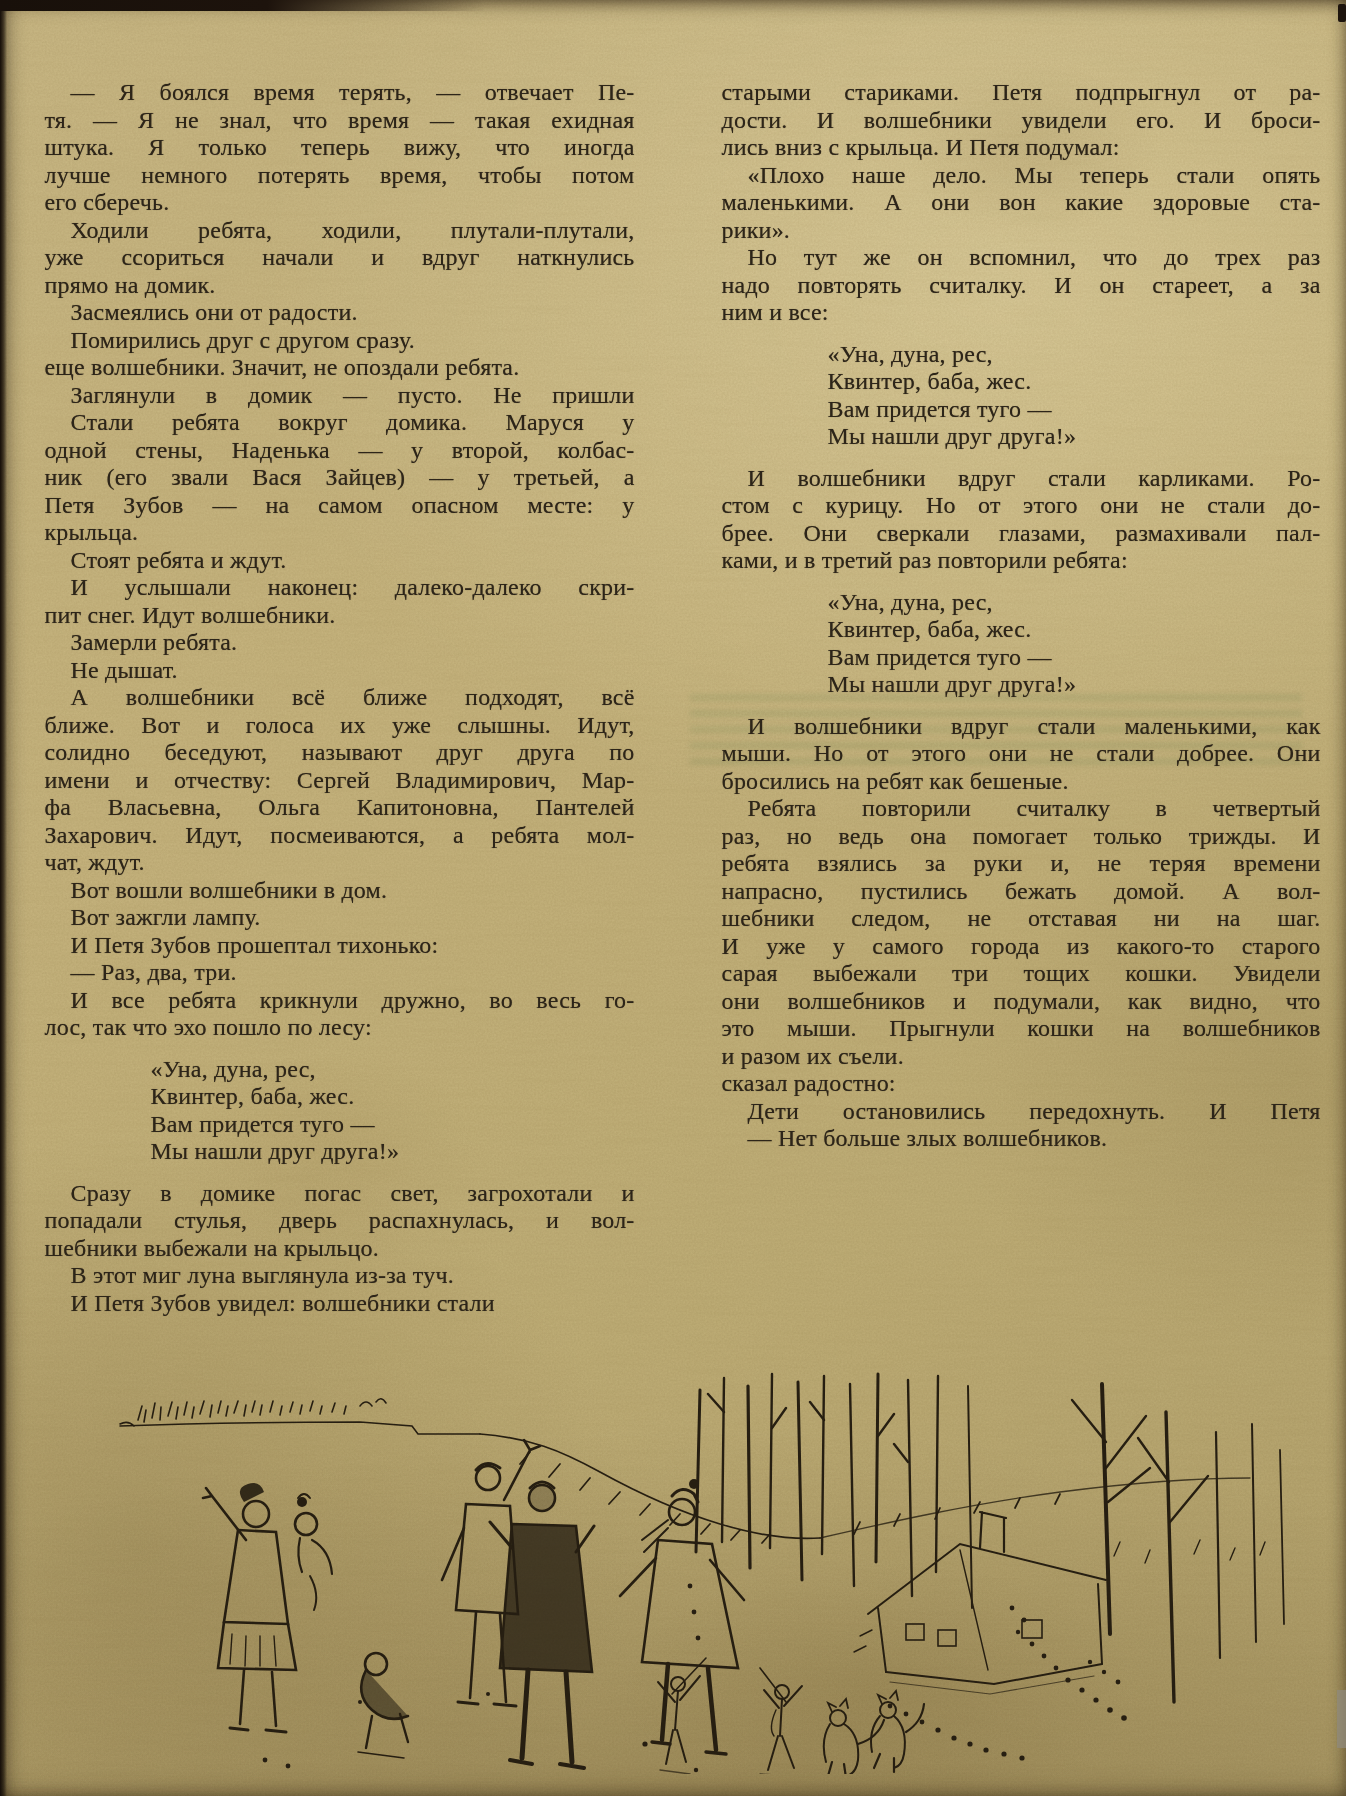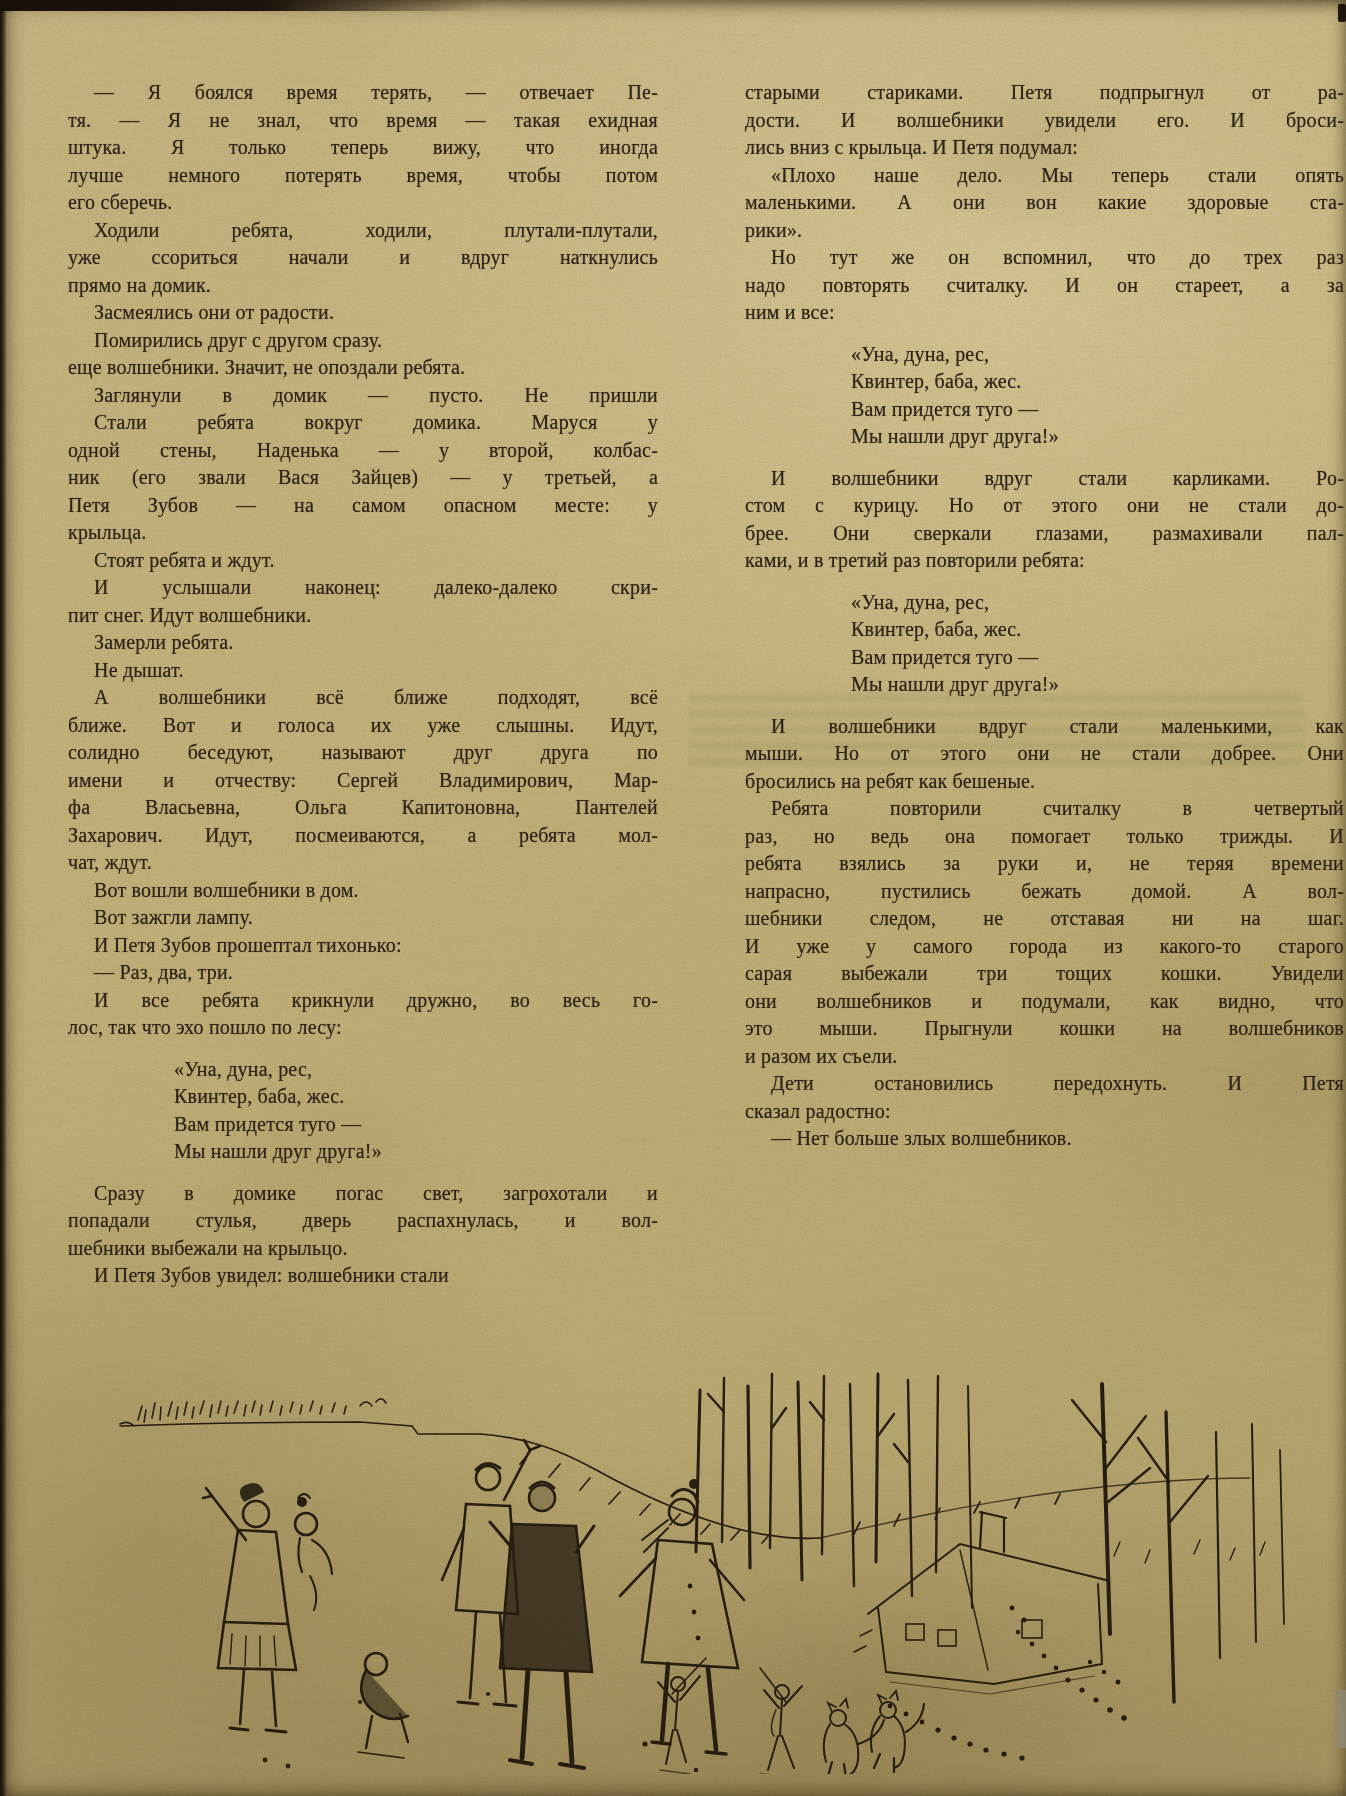--- a/index.html
+++ b/index.html
@@ -31,23 +31,24 @@
   .stain.s1{left:900px;top:60px;width:260px;height:180px;background:radial-gradient(closest-side,rgba(120,96,45,0.13),transparent);}
   .stain.s2{left:180px;top:1050px;width:300px;height:220px;background:radial-gradient(closest-side,rgba(125,100,48,0.10),transparent);}
   .stain.s3{left:620px;top:1560px;width:520px;height:260px;background:radial-gradient(closest-side,rgba(96,74,32,0.12),transparent);}
   .showthrough{position:absolute;left:690px;top:694px;width:612px;height:74px;
     background:repeating-linear-gradient(180deg,rgba(74,112,62,0.12) 0 7px,rgba(74,112,62,0) 7px 16px);
     filter:blur(2.5px);pointer-events:none;}
   .text-area{
     position:absolute;left:68px;top:79px;width:1229px;
     display:flex;
     color:#2e261a;
-    font-size:20px;line-height:27.5px;
+    font-size:24px;line-height:27.5px;
     letter-spacing:0.2px;
     text-shadow:0 0 0.8px rgba(43,34,20,0.6);
+    justify-content:center;
   }
   .col{flex:0 0 auto;}
   .col.left{width:590px;margin-right:40px;}
   .col.right{width:599px;margin-left:47px;}
   .block{margin:0;}
   .block.verse{margin:14px 0 14px 106px;}
   .line{white-space:nowrap;}
   .col .block.p .line{white-space:normal;height:27.5px;overflow:visible;}
   .line.first{text-indent:26px;}
   .line.just{text-align:justify;text-align-last:justify;}
@@ -138,20 +139,23 @@
           <div class="line">Квинтер, баба, жес.</div>
           <div class="line">Вам придется туго —</div>
           <div class="line">Мы нашли друг друга!»</div>
         </div>
         <div class="block p">
           <div class="line first just">Сразу в домике погас свет, загрохотали и</div>
           <div class="line just">попадали стулья, дверь распахнулась, и вол-</div>
           <div class="line">шебники выбежали на крыльцо.</div>
         </div>
         <div class="block p">
+          <div class="line first">В этот миг луна выглянула из-за туч.</div>
+        </div>
+        <div class="block p">
           <div class="line first">И Петя Зубов увидел: волшебники стали</div>
         </div>
       </div>
     <div class="col right">
         <div class="block p">
           <div class="line just">старыми стариками. Петя подпрыгнул от ра-</div>
           <div class="line just">дости. И волшебники увидели его. И броси-</div>
           <div class="line">лись вниз с крыльца. И Петя подумал:</div>
         </div>
         <div class="block p">
@@ -193,22 +197,22 @@
           <div class="line just">ребята взялись за руки и, не теряя времени</div>
           <div class="line just">напрасно, пустились бежать домой. А вол-</div>
           <div class="line just">шебники следом, не отставая ни на шаг.</div>
           <div class="line just">И уже у самого города из какого-то старого</div>
           <div class="line just">сарая выбежали три тощих кошки. Увидели</div>
           <div class="line just">они волшебников и подумали, как видно, что</div>
           <div class="line just">это мыши. Прыгнули кошки на волшебников</div>
           <div class="line">и разом их съели.</div>
         </div>
         <div class="block p">
+          <div class="line">сказал радостно:</div>
           <div class="line first just">Дети остановились передохнуть. И Петя</div>
-          <div class="line">сказал радостно:</div>
         </div>
         <div class="block p">
           <div class="line first">— Нет больше злых волшебников.</div>
         </div>
       </div>
   </div>
 
   <div class="illustration">
     <svg viewBox="0 0 1230 402" fill="none" stroke="#271f12" stroke-width="2" stroke-linecap="round" aria-label="Pen-and-ink winter scene: children in coats and hats playing on snow, tiny dwarf wizards and cats near their feet, snowy hillside with grass tufts, bare trees and a small house with a chimney in the distance, trails of footprints">
 

